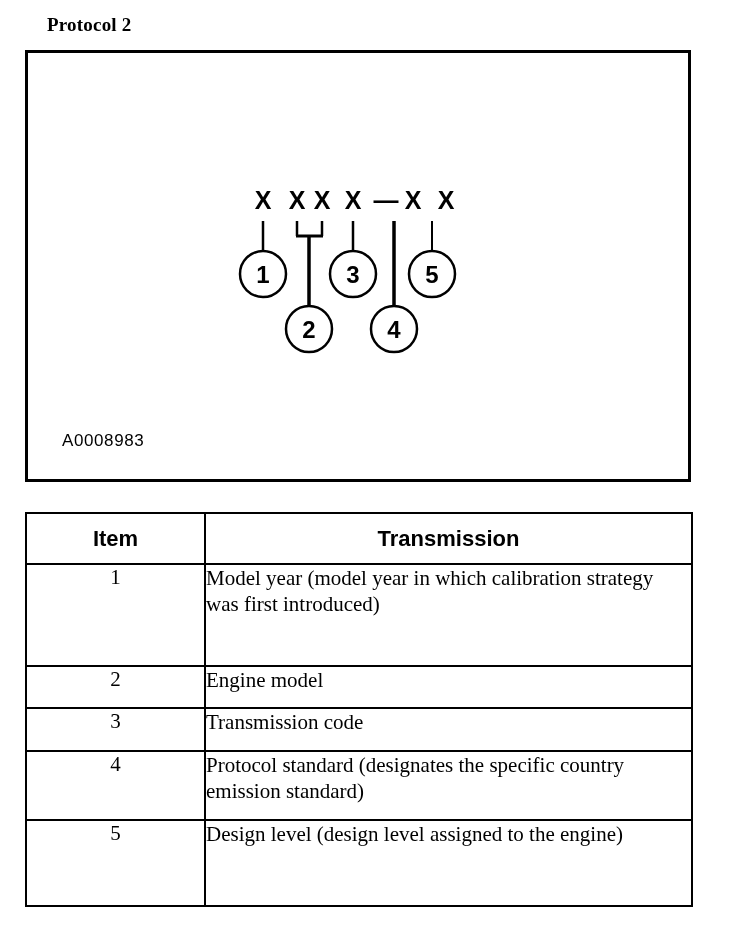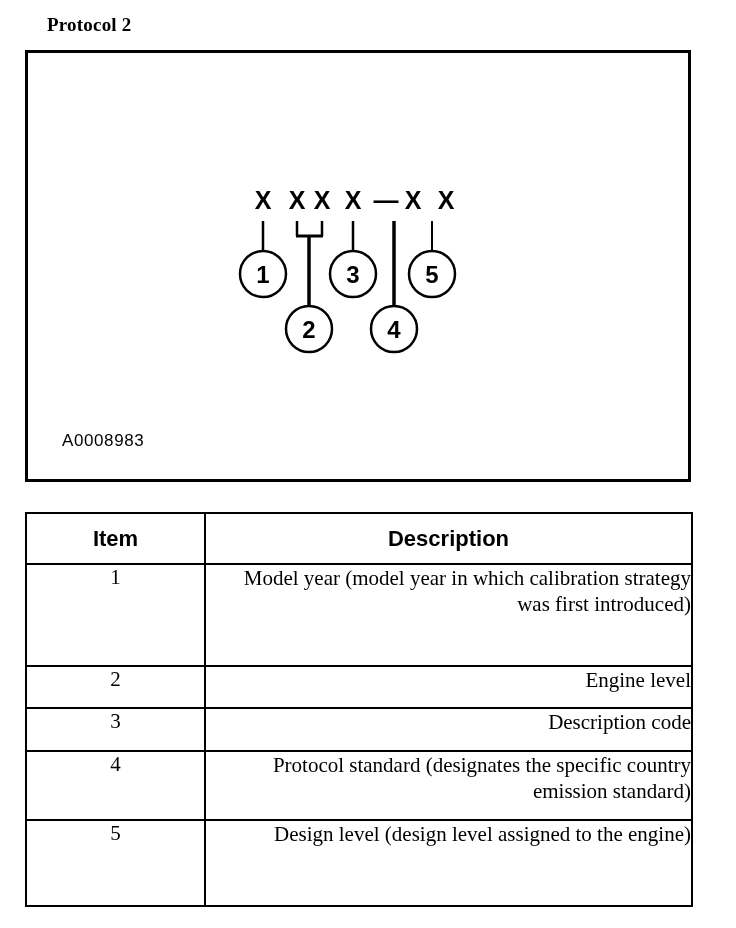--- a/index.html
+++ b/index.html
@@ -99,21 +99,21 @@
   }
 
   .cell-item {
     text-align: center;
     font-family: "Liberation Serif", "DejaVu Serif", serif;
     font-size: 21px;
     padding-top: 9px;
     padding-bottom: 9px;
   }
   .cell-desc {
-    text-align: right;
+    text-align: left;
     font-family: "Liberation Serif", "DejaVu Serif", serif;
     font-size: 21px;
     line-height: 26px;
     padding: 8px 10px 10px 14px;
   }
   .row-1 td { height: 100px; }
   .row-2 td { height: 40px; }
   .row-3 td { height: 41px; }
   .row-4 td { height: 67px; }
   .row-5 td { height: 84px; }
@@ -167,35 +167,35 @@
 </div>
 
 <table class="desc-table">
   <colgroup>
     <col class="col-item">
     <col class="col-desc">
   </colgroup>
   <thead>
     <tr>
       <th>Item</th>
-      <th>Description</th>
+      <th>Transmission</th>
     </tr>
   </thead>
   <tbody>
     <tr class="row-1">
       <td class="cell-item">1</td>
       <td class="cell-desc">Model year (model year in which calibration strategy was first introduced)</td>
     </tr>
     <tr class="row-2">
       <td class="cell-item">2</td>
-      <td class="cell-desc">Engine level</td>
+      <td class="cell-desc">Engine model</td>
     </tr>
     <tr class="row-3">
       <td class="cell-item">3</td>
-      <td class="cell-desc">Description code</td>
+      <td class="cell-desc">Transmission code</td>
     </tr>
     <tr class="row-4">
       <td class="cell-item">4</td>
       <td class="cell-desc">Protocol standard (designates the specific country emission standard)</td>
     </tr>
     <tr class="row-5">
       <td class="cell-item">5</td>
       <td class="cell-desc">Design level (design level assigned to the engine)</td>
     </tr>
   </tbody>

